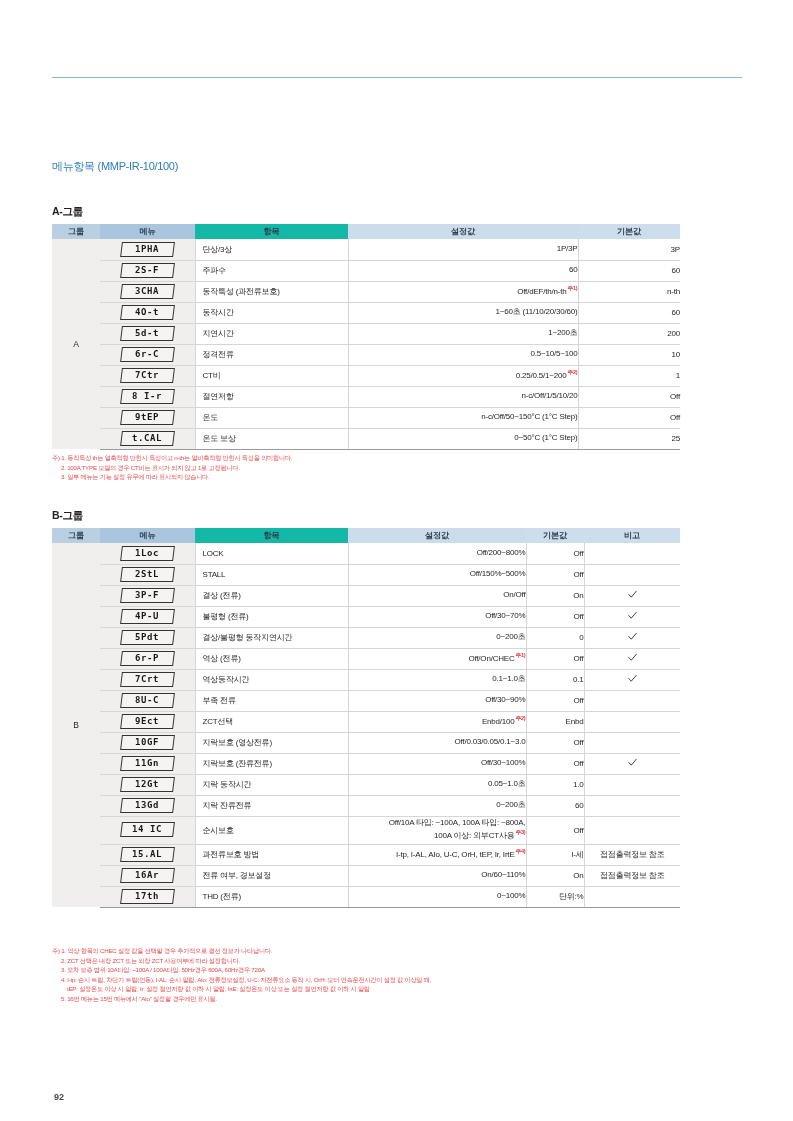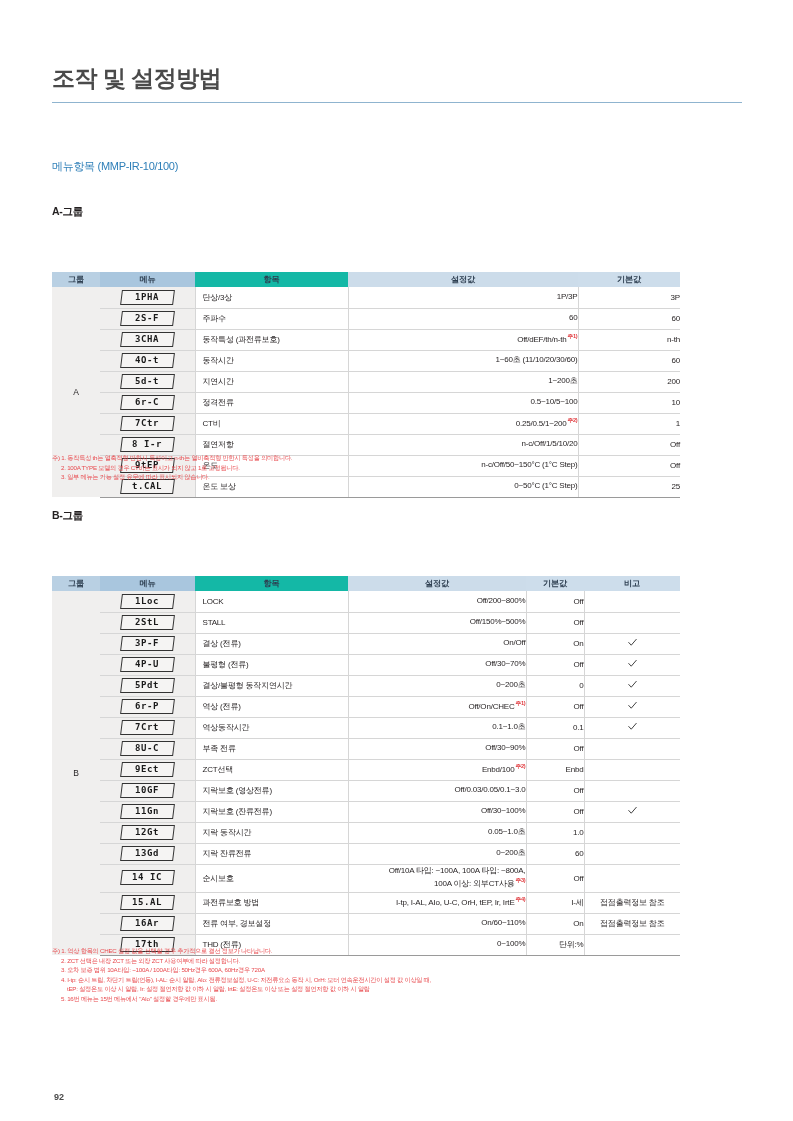--- a/index.html
+++ b/index.html
@@ -62,21 +62,20 @@
     color: #231f20;
     letter-spacing: -0.3px;
   }
 
   
   table.spec {
     border-collapse: collapse;
     table-layout: fixed;
     font-size: 8px;
     color: #231f20;
-    margin-top: 48px;
   }
   table.spec th {
     background: #cdddeb;
     color: #2d3e50;
     font-size: 8.2px;
     font-weight: bold;
     height: 15px;
     letter-spacing: -0.2px;
     border: none;
     padding: 0 2px;
@@ -183,21 +182,20 @@
     color: #4b4b4b;
     font-weight: bold;
   }
 </style>
 </head>
 <body>
 
 <div class="page">
 
   <div class="page-header">
-    <h1 class="page-title">조작 및 설정방법</h1>
     <div class="title-rule"></div>
   </div>
 
   <div class="section-heading">메뉴항목 (MMP-IR-10/100)</div>
 
   <div style="position:absolute; left:52px; top:205px;">
     <div class="group-label">A-그룹</div>
   </div>
 
   <div style="position:absolute; left:52px; top:224px;">

